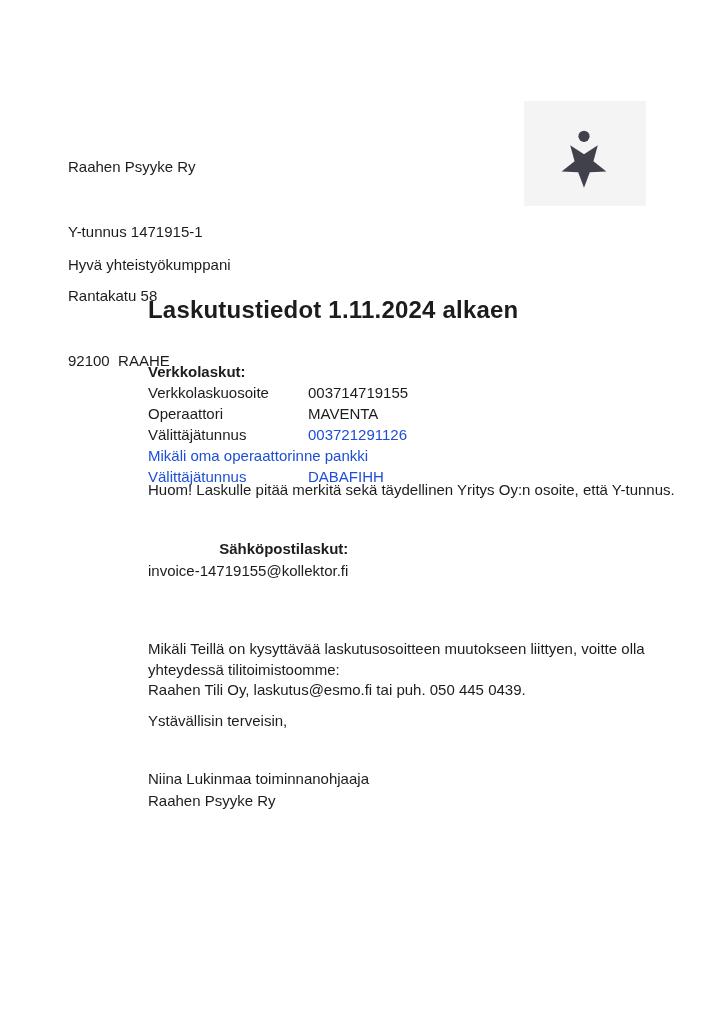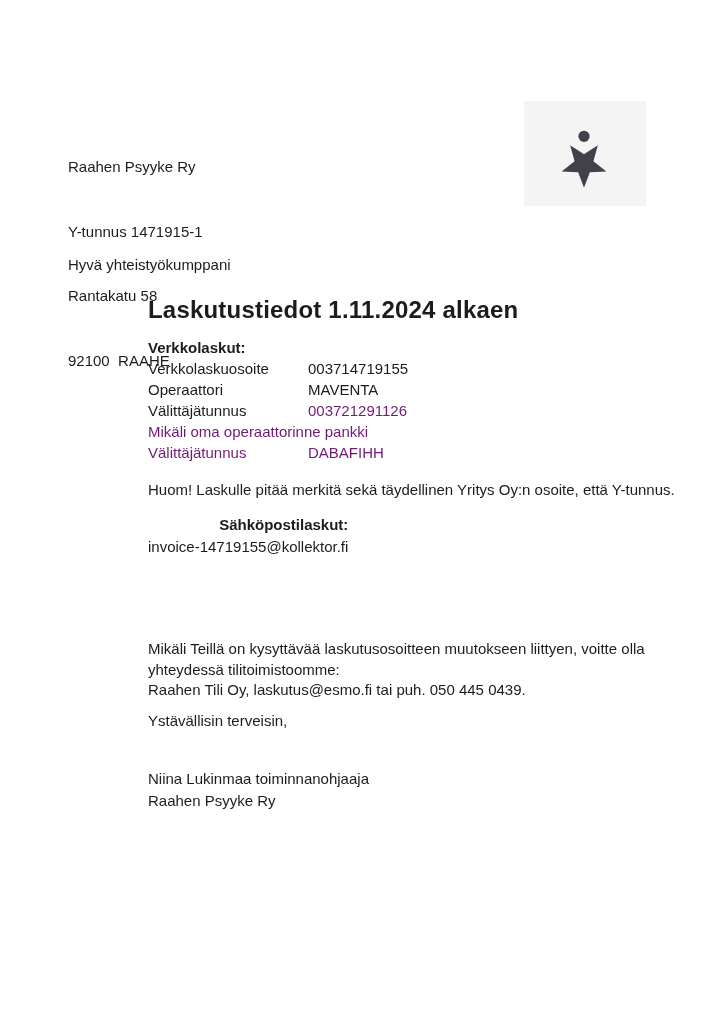--- a/index.html
+++ b/index.html
@@ -61,31 +61,32 @@
 
   
   .einvoice {
     position: absolute;
     left: 148px;
     top: 337px;
     line-height: 21px;
   }
   .section-heading {
     font-weight: bold;
+    margin-top: 24px;
   }
   .row {
     display: grid;
     grid-template-columns: 160px 1fr;
   }
   .row .label-wide {
     grid-column: 1 / 3;
     white-space: nowrap;
   }
   .muted {
-    color: #701a75;
+    color: #1d4ed8;
   }
 
   
   .notice {
     position: absolute;
     left: 148px;
     top: 481px;
   }
 
   

